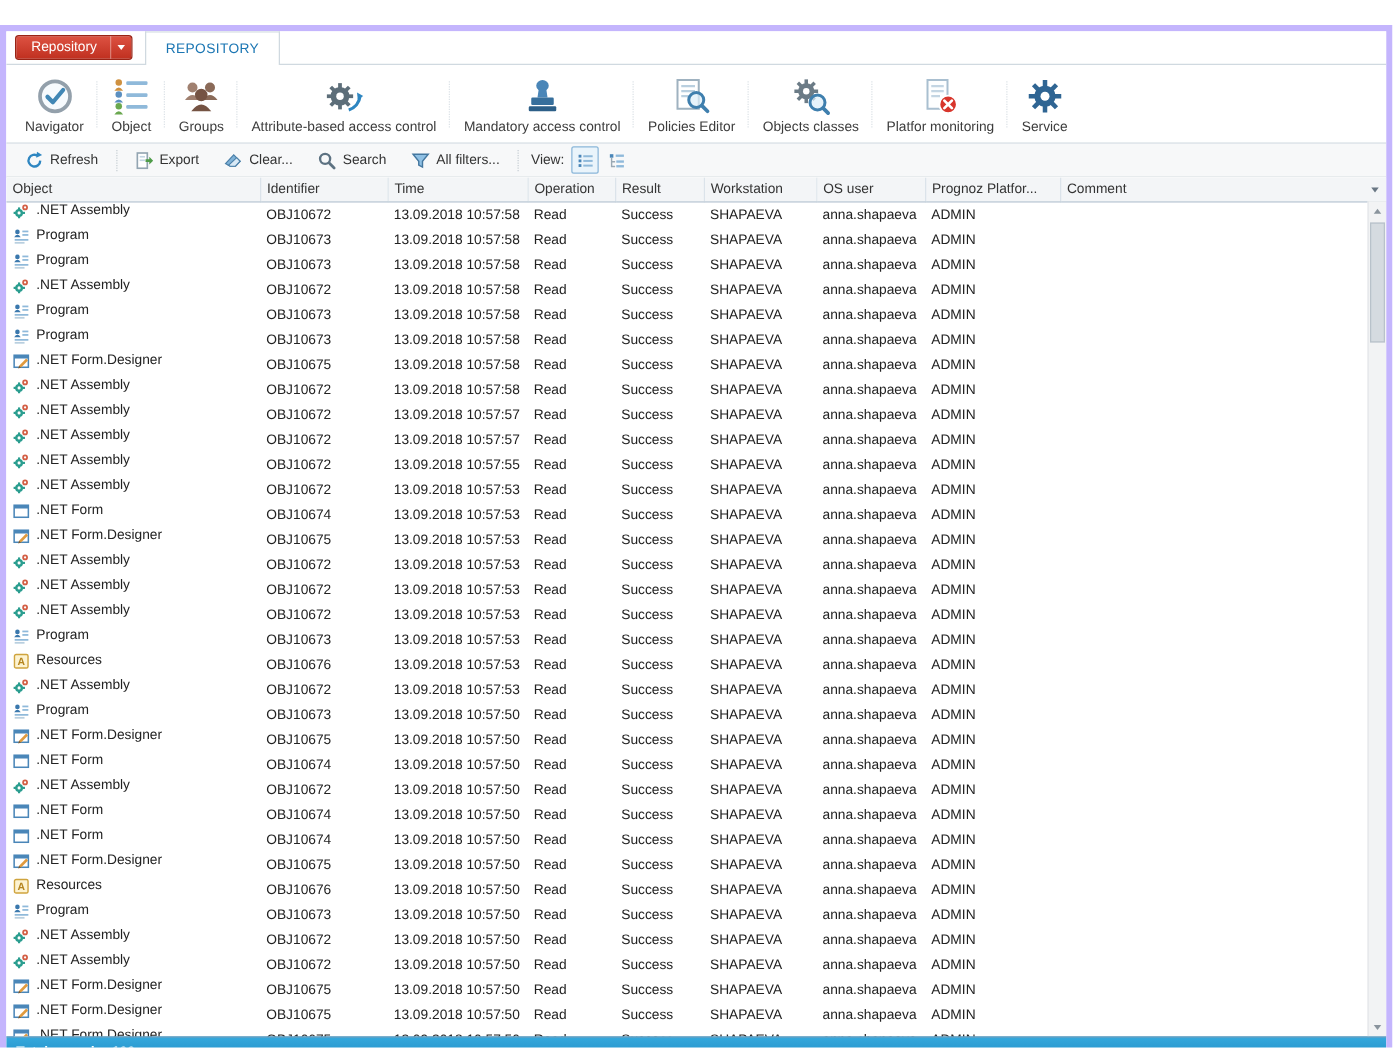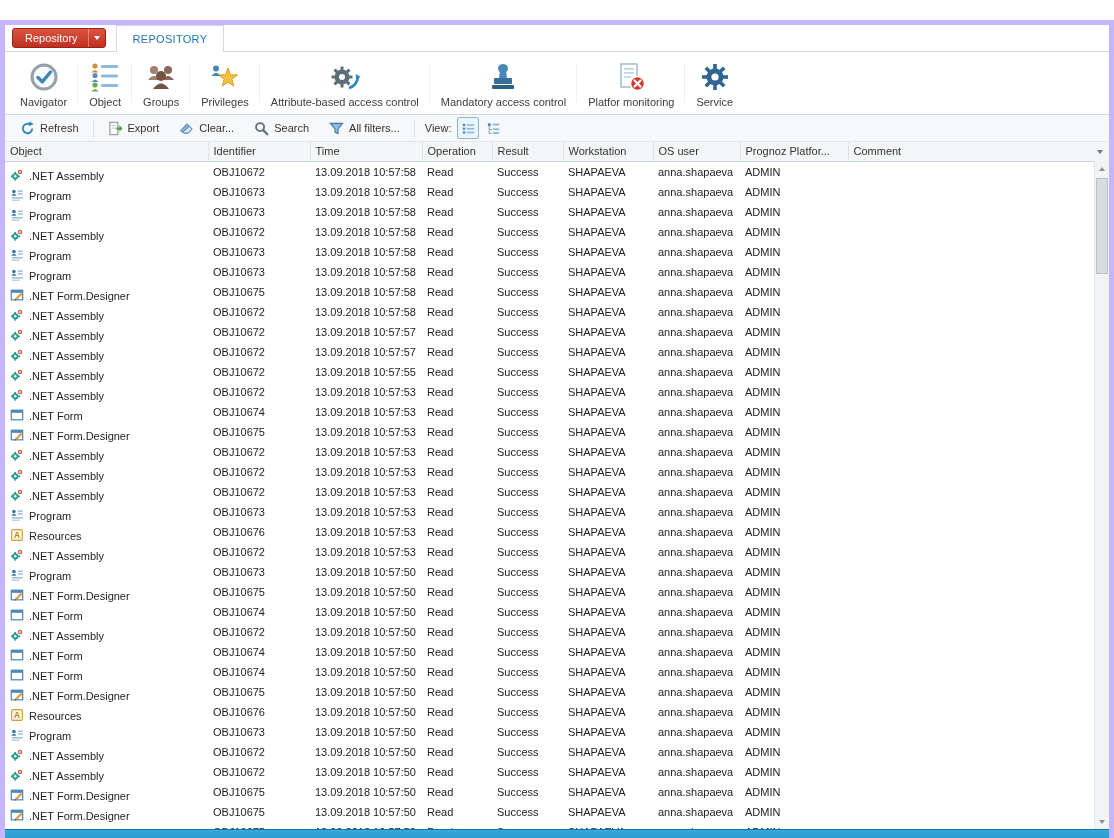--- a/index.html
+++ b/index.html
@@ -34,21 +34,21 @@
   .view-buttons { display:flex; align-items:center; }
   .view-button { width:22px; height:22px; display:inline-flex; align-items:center; justify-content:center; border:1px solid transparent; border-radius:2px; margin-right:3px; cursor:pointer; }
   .view-button.selected { border-color:#8ab6d9; background:#eaf4fb; }
 
   
   .grid-area { position:relative; flex:1 1 auto; overflow:hidden; background:#fff; }
   table { border-collapse:collapse; table-layout:fixed; width:1114px; }
   thead th { height:19px; background:#f3f5f7; border-right:1px solid #dbe3ea; border-bottom:1px solid #c9d4dd; font-weight:normal; text-align:left; padding:0 0 0 5px; color:#333; overflow:hidden; white-space:nowrap; }
   thead th:last-child { border-right:none; }
   tbody td { height:20px; padding:0 0 0 5px; white-space:nowrap; overflow:hidden; color:#222; }
-  .obj-cell { display:flex; align-items:flex-end; gap:5px; height:20px; }
+  .obj-cell { display:flex; align-items:flex-start; gap:5px; height:20px; }
   .obj-icon, .obj-icon svg { width:14px; height:14px; display:block; }
 
   .col-menu { position:absolute; top:3px; right:3px; width:12px; height:13px; display:flex; align-items:center; justify-content:center; cursor:pointer; }
   .caret-g { width:0; height:0; border-left:3.5px solid transparent; border-right:3.5px solid transparent; border-top:4px solid #697784; }
 
   
   .scrollbar { position:absolute; top:19px; right:0; bottom:0; width:15px; background:#f2f3f4; border-left:1px solid #e3e6e9; }
   .sb-btn { position:absolute; left:0; right:0; height:15px; display:flex; align-items:center; justify-content:center; cursor:pointer; }
   .sb-btn.up { top:0; } .sb-btn.down { bottom:0; }
   .tri-up { width:0; height:0; border-left:3.5px solid transparent; border-right:3.5px solid transparent; border-bottom:4.5px solid #8a949d; }
@@ -110,30 +110,20 @@
             <path d="M17 19q6-8 12 0z" fill="#8a6a58"></path>
             <circle cx="16" cy="15" r="5" fill="#755343"></circle>
             <path d="M8 28q8-11 16 0z" fill="#755343"></path>
           </svg>
         </span>
         <span class="ribbon-label">Groups</span>
       </div>
       <div class="ribbon-item">
         <span class="ribbon-icon">
           <svg viewBox="0 0 32 32">
-            <polygon points="19,7 21.4,13.8 28.5,13.9 22.8,18.2 24.9,25.1 19,21 13.1,25.1 15.2,18.2 9.5,13.9 16.6,13.8" fill="#f2c140" stroke="#d79f26" stroke-width="1"></polygon>
-            <circle cx="7" cy="7.5" r="3" fill="#4b86b4"></circle>
-            <path d="M2.5 15q4.5-6.5 9 0z" fill="#4b86b4"></path>
-          </svg>
-        </span>
-        <span class="ribbon-label">Privileges</span>
-      </div>
-      <div class="ribbon-item">
-        <span class="ribbon-icon">
-          <svg viewBox="0 0 32 32">
             <g fill="#5d6e79">
               <circle cx="13" cy="16" r="7.5"></circle>
               <rect x="11.5" y="5.5" width="3" height="5"></rect>
               <rect x="11.5" y="21.5" width="3" height="5"></rect>
               <rect x="2.5" y="14.5" width="5" height="3"></rect>
               <rect x="18.5" y="14.5" width="5" height="3"></rect>
               <rect x="11.5" y="5.5" width="3" height="5" transform="rotate(45 13 16)"></rect>
               <rect x="11.5" y="5.5" width="3" height="5" transform="rotate(135 13 16)"></rect>
               <rect x="11.5" y="5.5" width="3" height="5" transform="rotate(225 13 16)"></rect>
               <rect x="11.5" y="5.5" width="3" height="5" transform="rotate(315 13 16)"></rect>
@@ -148,20 +138,54 @@
       <div class="ribbon-item">
         <span class="ribbon-icon">
           <svg viewBox="0 0 32 32">
             <ellipse cx="16" cy="7.5" rx="5" ry="4.5" fill="#4a86b8"></ellipse>
             <path d="M13 10h6l1 7h-8z" fill="#4a86b8"></path>
             <rect x="7" y="17" width="18" height="6" rx="1" fill="#376f9c"></rect>
             <rect x="5" y="24" width="22" height="4" rx="1" fill="#2d5f88"></rect>
           </svg>
         </span>
         <span class="ribbon-label">Mandatory access control</span>
+      </div>
+      <div class="ribbon-item">
+        <span class="ribbon-icon">
+          <svg viewBox="0 0 32 32">
+            <rect x="5" y="3" width="17" height="23" fill="#fff" stroke="#9fb2c0" stroke-width="1.6"></rect>
+            <rect x="8" y="7" width="11" height="1.8" fill="#b9cfdf"></rect>
+            <rect x="8" y="11" width="11" height="1.8" fill="#b9cfdf"></rect>
+            <rect x="8" y="15" width="7" height="1.8" fill="#b9cfdf"></rect>
+            <circle cx="20" cy="19" r="6" fill="#ddeefa" fill-opacity="0.7" stroke="#3f7fae" stroke-width="2.4"></circle>
+            <line x1="24.5" y1="23.5" x2="29" y2="28" stroke="#3f7fae" stroke-width="3" stroke-linecap="round"></line>
+          </svg>
+        </span>
+        <span class="ribbon-label">Policies Editor</span>
+      </div>
+      <div class="ribbon-item">
+        <span class="ribbon-icon">
+          <svg viewBox="0 0 32 32">
+            <g fill="#6b7b86">
+              <circle cx="12" cy="12" r="6.5"></circle>
+              <rect x="10.6" y="2.5" width="2.8" height="4.5"></rect>
+              <rect x="10.6" y="17" width="2.8" height="4.5"></rect>
+              <rect x="2.5" y="10.6" width="4.5" height="2.8"></rect>
+              <rect x="17" y="10.6" width="4.5" height="2.8"></rect>
+              <rect x="10.6" y="2.5" width="2.8" height="4.5" transform="rotate(45 12 12)"></rect>
+              <rect x="10.6" y="2.5" width="2.8" height="4.5" transform="rotate(135 12 12)"></rect>
+              <rect x="10.6" y="2.5" width="2.8" height="4.5" transform="rotate(225 12 12)"></rect>
+              <rect x="10.6" y="2.5" width="2.8" height="4.5" transform="rotate(315 12 12)"></rect>
+            </g>
+            <circle cx="12" cy="12" r="2.6" fill="#fff"></circle>
+            <circle cx="21" cy="21" r="6" fill="#ddeefa" fill-opacity="0.7" stroke="#3f7fae" stroke-width="2.4"></circle>
+            <line x1="25.5" y1="25.5" x2="29.5" y2="29.5" stroke="#3f7fae" stroke-width="3" stroke-linecap="round"></line>
+          </svg>
+        </span>
+        <span class="ribbon-label">Objects classes</span>
       </div>
       <div class="ribbon-item">
         <span class="ribbon-icon">
           <svg viewBox="0 0 32 32">
             <rect x="6" y="3" width="16" height="23" fill="#fdfeff" stroke="#a9bfd0" stroke-width="1.6"></rect>
             <rect x="9" y="7" width="10" height="1.8" fill="#c3d5e3"></rect>
             <rect x="9" y="11" width="10" height="1.8" fill="#c3d5e3"></rect>
             <rect x="9" y="15" width="7" height="1.8" fill="#c3d5e3"></rect>
             <circle cx="22.5" cy="22.5" r="7" fill="#d8362c" stroke="#fff" stroke-width="1.5"></circle>
             <path d="M19.5 19.5l6 6m0-6l-6 6" stroke="#fff" stroke-width="2.2" stroke-linecap="round"></path>

